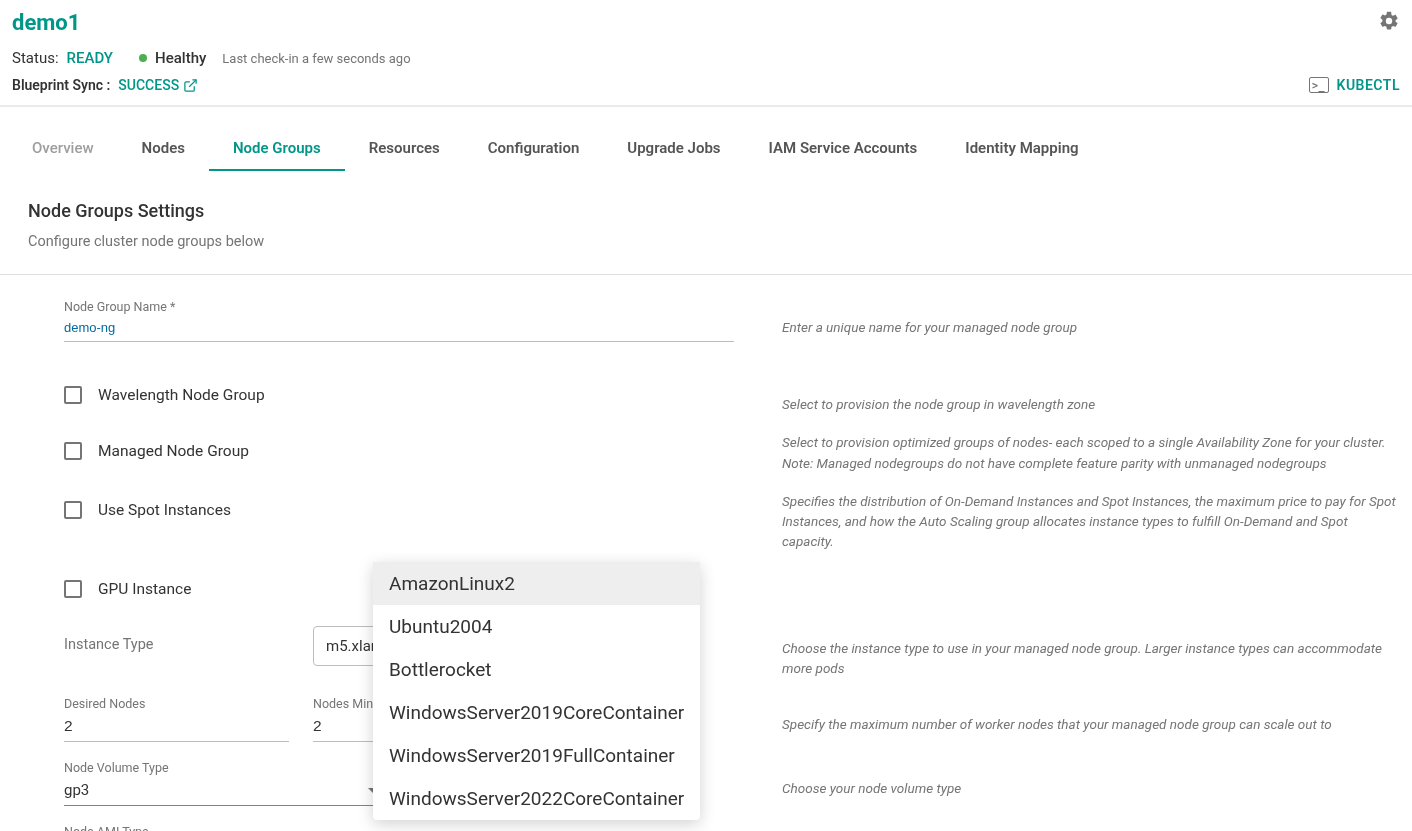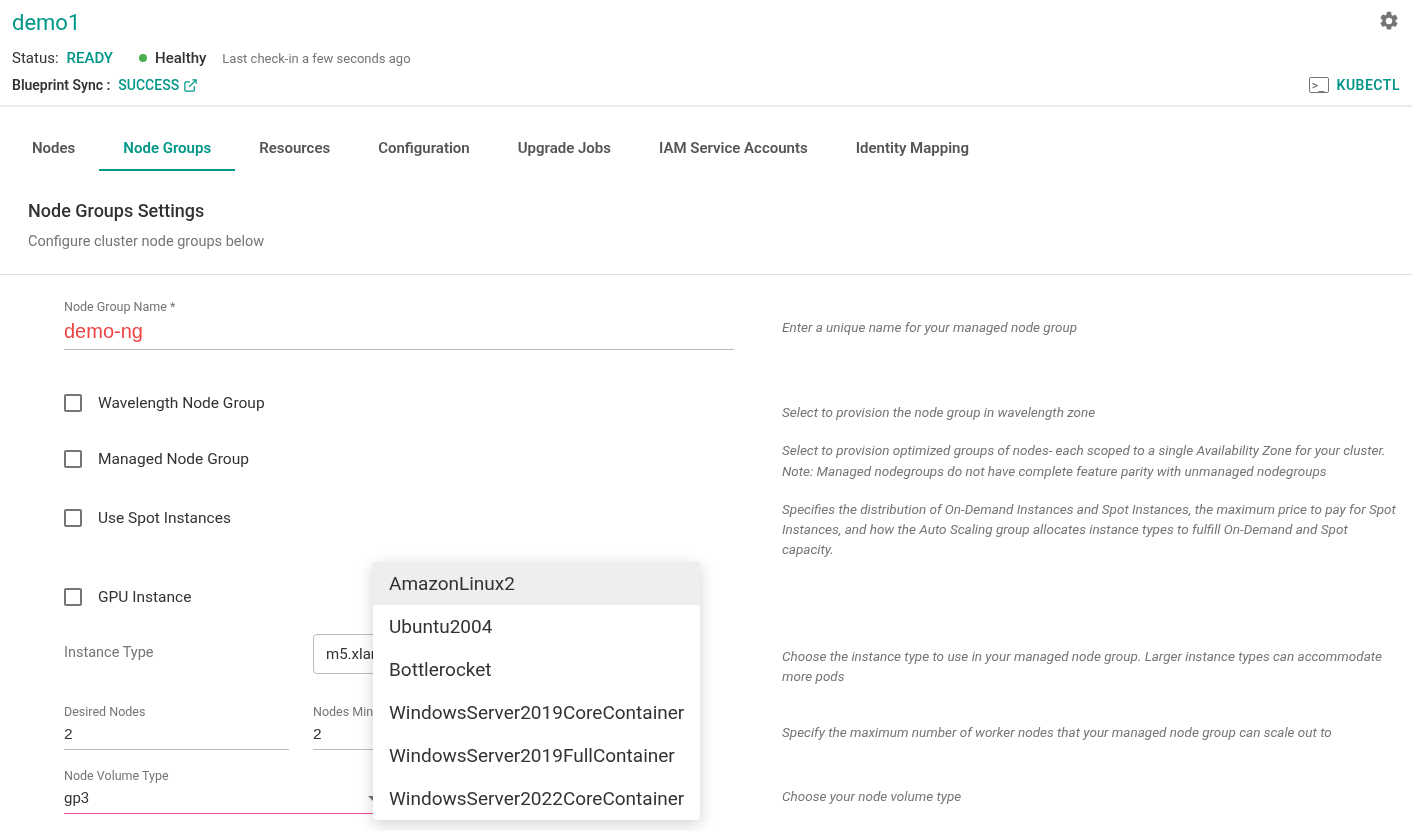--- a/index.html
+++ b/index.html
@@ -29,21 +29,21 @@
     border-bottom: 2px solid #eaeaea;
   }
   .title-row {
     display: flex;
     justify-content: space-between;
     align-items: flex-start;
   }
   .page-title {
     color: var(--teal);
     font-size: 22px;
-    font-weight: 400;
+    font-weight: 700;
     margin: 0;
   }
   .gear-icon {
     color: #757575;
     cursor: pointer;
   }
   .status-row {
     margin-top: 14px;
     display: flex;
     align-items: center;
@@ -149,24 +149,24 @@
   .field-label {
     font-size: 12.5px;
     color: var(--text-light);
     display: block;
     margin-bottom: 2px;
   }
   .text-input {
     width: 670px;
     border: none;
     border-bottom: 1px solid #bdbdbd;
-    font-size: 20px;
+    font-size: 13px;
     padding: 4px 0 6px;
     outline: none;
-    color: #ef4444;
+    color: #0369a1;
     background: transparent;
   }
   .checkbox-item {
     display: flex;
     align-items: center;
     gap: 16px;
     padding: 10px 0;
   }
   .checkbox {
     width: 18px; height: 18px;
@@ -278,20 +278,21 @@
       </div>
       <div class="kubectl-btn">
         <span class="term-icon">&gt;_</span>
         <span>KUBECTL</span>
       </div>
     </div>
   </div>
 
   <div class="tabs" id="tabs-container">
 
+  <div class="tab inactive">Overview</div>
       <div class="tab">Nodes</div>
       <div class="tab active">Node Groups</div>
       <div class="tab">Resources</div>
       <div class="tab">Configuration</div>
       <div class="tab">Upgrade Jobs</div>
       <div class="tab">IAM Service Accounts</div>
       <div class="tab">Identity Mapping</div>
     </div>
 
   <div class="section">

